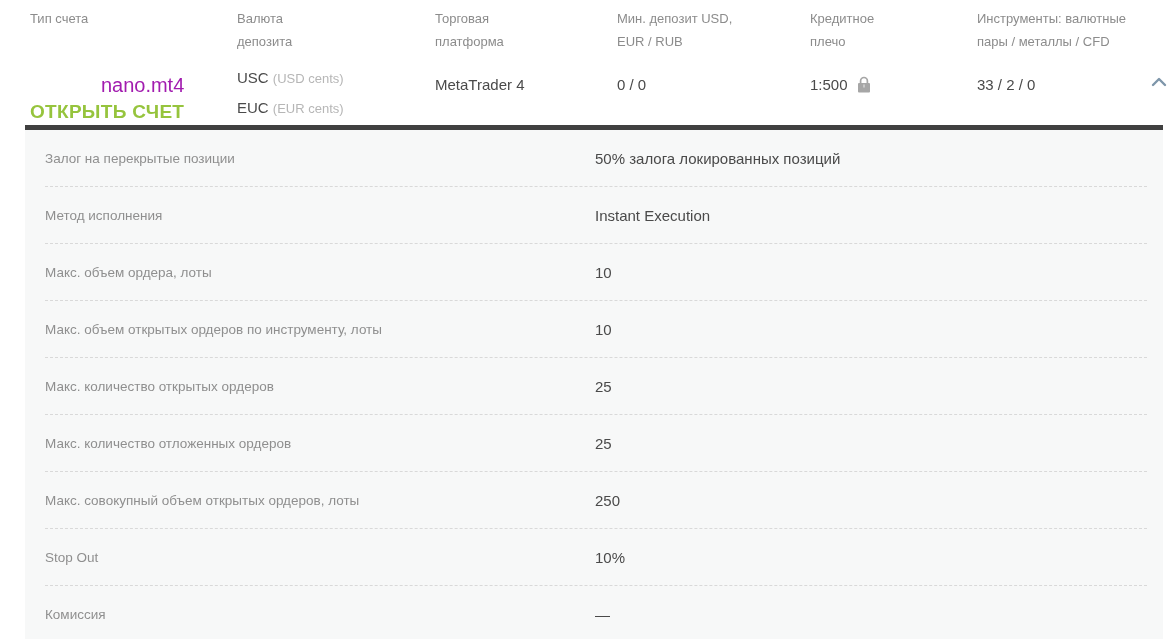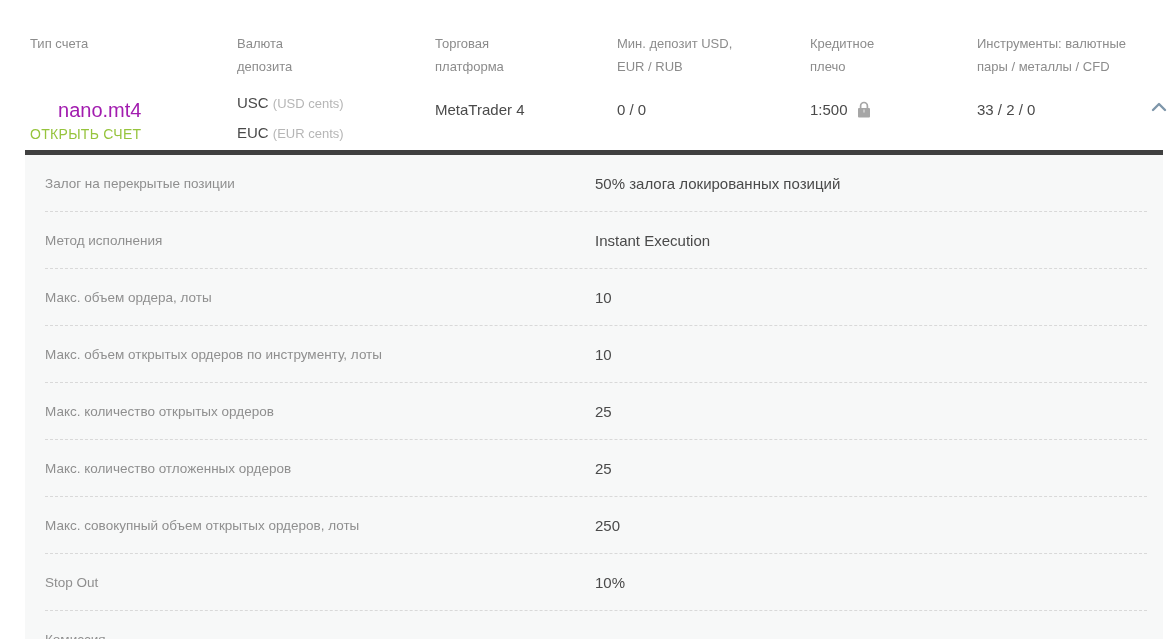--- a/index.html
+++ b/index.html
@@ -3,41 +3,41 @@
 <meta charset="utf-8">
 <style>
   * { margin: 0; padding: 0; box-sizing: border-box; }
   html, body {
     width: 1173px; height: 639px;
     background: #ffffff;
     overflow: hidden;
     font-family: "Liberation Sans", "DejaVu Sans", sans-serif;
   }
   
-  .top-area { position: relative; width: 1139px; height: 125px; background: #ffffff; margin-top: 25px; }
+  .top-area { position: relative; width: 1139px; height: 125px; background: #ffffff; }
   .hdr {
     position: absolute; top: 7px;
     font-size: 13px; line-height: 23px; color: #8c8c8c;
     white-space: nowrap;
   }
   .hdr-c1 { left: 30px; }
   .hdr-c2 { left: 237px; }
   .hdr-c3 { left: 435px; }
   .hdr-c4 { left: 617px; }
   .hdr-c5 { left: 810px; }
   .hdr-c6 { left: 977px; }
   .val {
     position: absolute;
     font-size: 15px; color: #4a4a4a; white-space: nowrap;
   }
   .acct-block { left: 30px; top: 74px; }
   .acct-name { font-size: 20px; color: #a21caf; text-align: right; }
   .acct-open {
     display: inline-block; margin-top: 4px;
-    font-size: 14px; font-weight: normal; letter-spacing: .3px;
+    font-size: 19px; font-weight: bold; letter-spacing: .3px;
     color: #96c43d; text-decoration: none; cursor: pointer;
   }
   .curr-block { left: 237px; top: 63px; line-height: 29px; }
   .curr-code { font-size: 15px; color: #4a4a4a; }
   .curr-note { font-size: 13px; color: #b6b6b6; }
   .platform-val { left: 435px; top: 76px; }
   .deposit-val  { left: 617px; top: 76px; }
   .leverage-val { left: 810px; top: 76px; display: flex; align-items: center; }
   .lock-wrap { margin-left: 9px; display: inline-flex; }
   .instr-val { left: 977px; top: 76px; }

